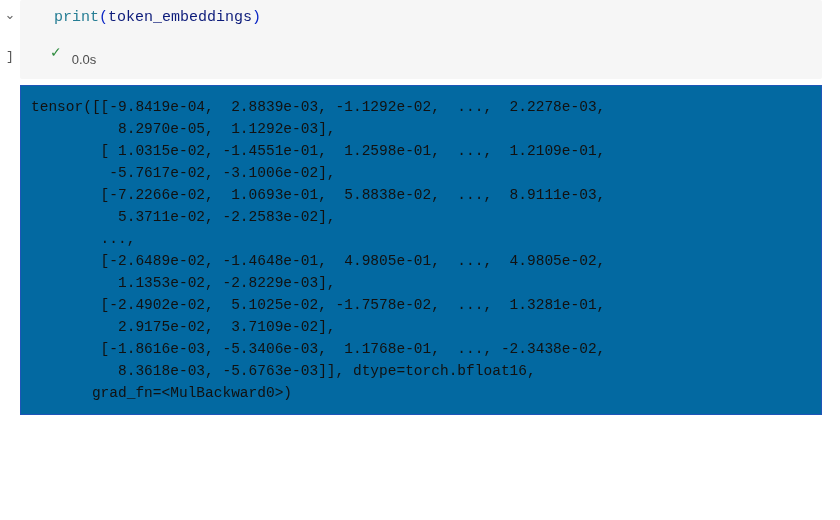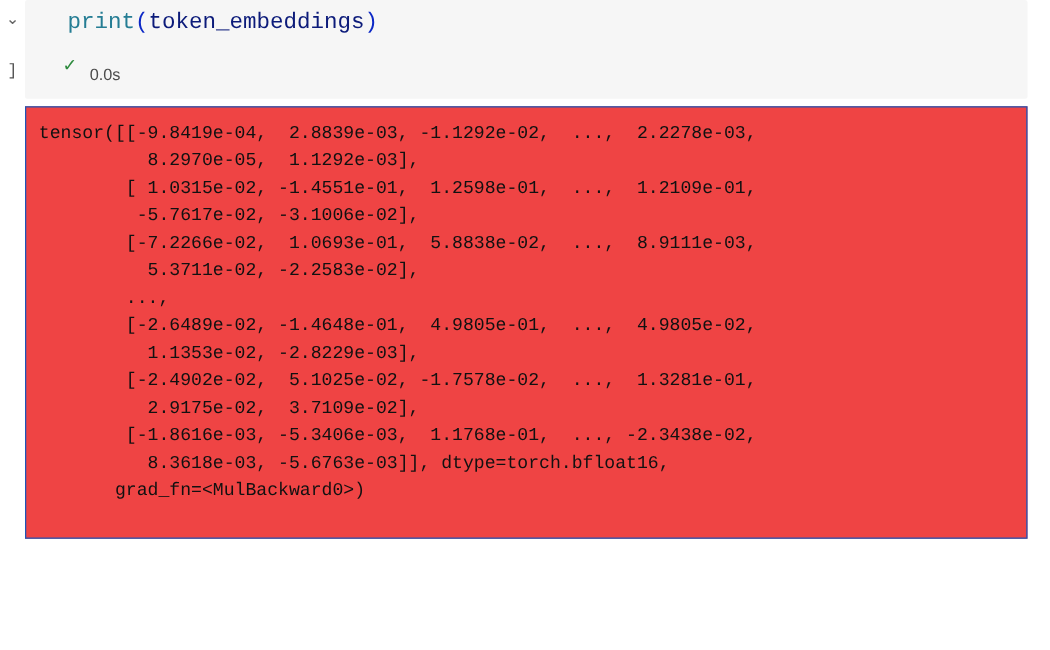--- a/index.html
+++ b/index.html
@@ -41,21 +41,21 @@
     color: #555;
   }
   .code-cell {
     width: 100%;
     background: #f6f6f6;
     border-radius: 2px;
     padding: 2px 0 4px 0;
   }
   .code-line {
     font-family: Consolas, "Courier New", monospace;
-    font-size: 18px;
+    font-size: 15px;
     line-height: 24px;
     padding: 4px 0 0 34px;
     white-space: pre;
   }
   .tok-builtin { color: #257d94; }
   .tok-paren   { color: #0c28c6; }
   .tok-var     { color: #0c1b7a; }
   .status-row {
     display: flex;
     align-items: center;
@@ -70,27 +70,27 @@
   }
   .status-text {
     font-size: 13px;
     color: #4c4c4c;
     margin-top: 16px;
   }
   .output-block {
     margin-top: 6px;
     border: 1.5px solid #1e55b8;
     border-top-width: 1px;
-    padding: 10px 10px 26px 10px;
+    padding: 10px 10px 10px 10px;
     font-family: Consolas, "Courier New", monospace;
     font-size: 14.5px;
     line-height: 22px;
     color: #111;
     white-space: pre;
-    background: #ef4444;
+    background: #0369a1;
   }
 </style>
 </head>
 <body>
 
 <div class="cell-wrap">
 
   <div class="gutter-col">
     <span class="chevron">⌄</span>
     <span class="cell-order">]</span>

